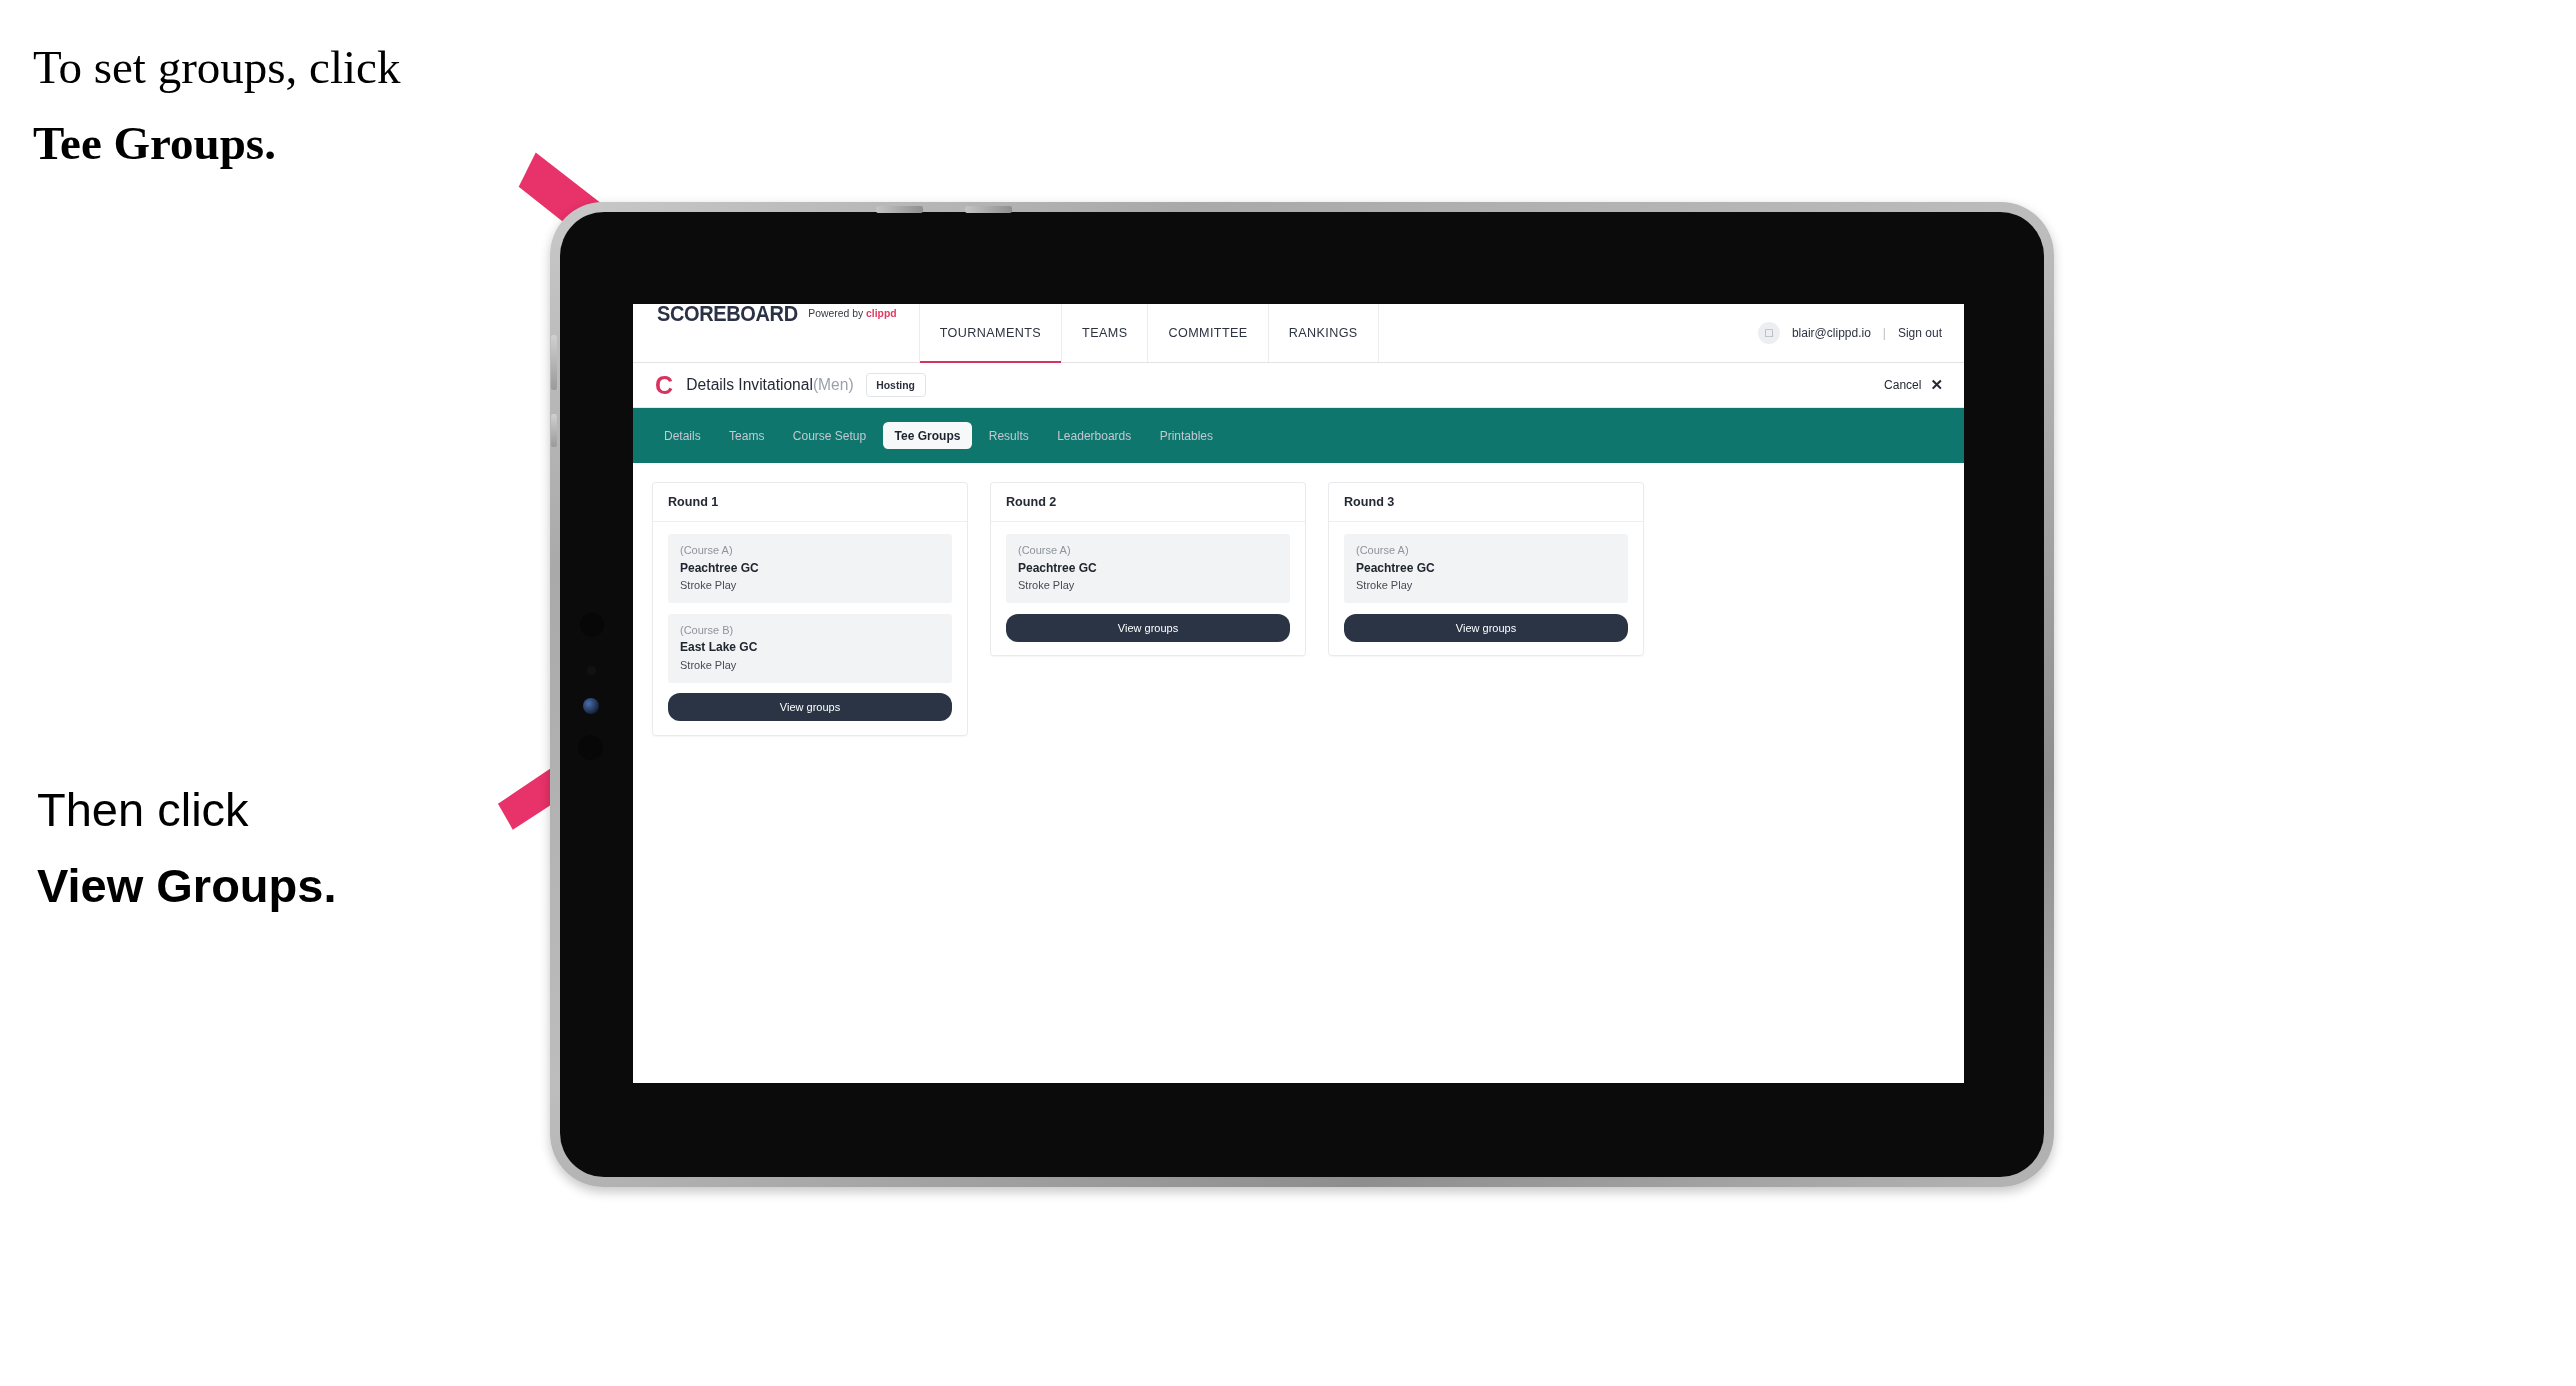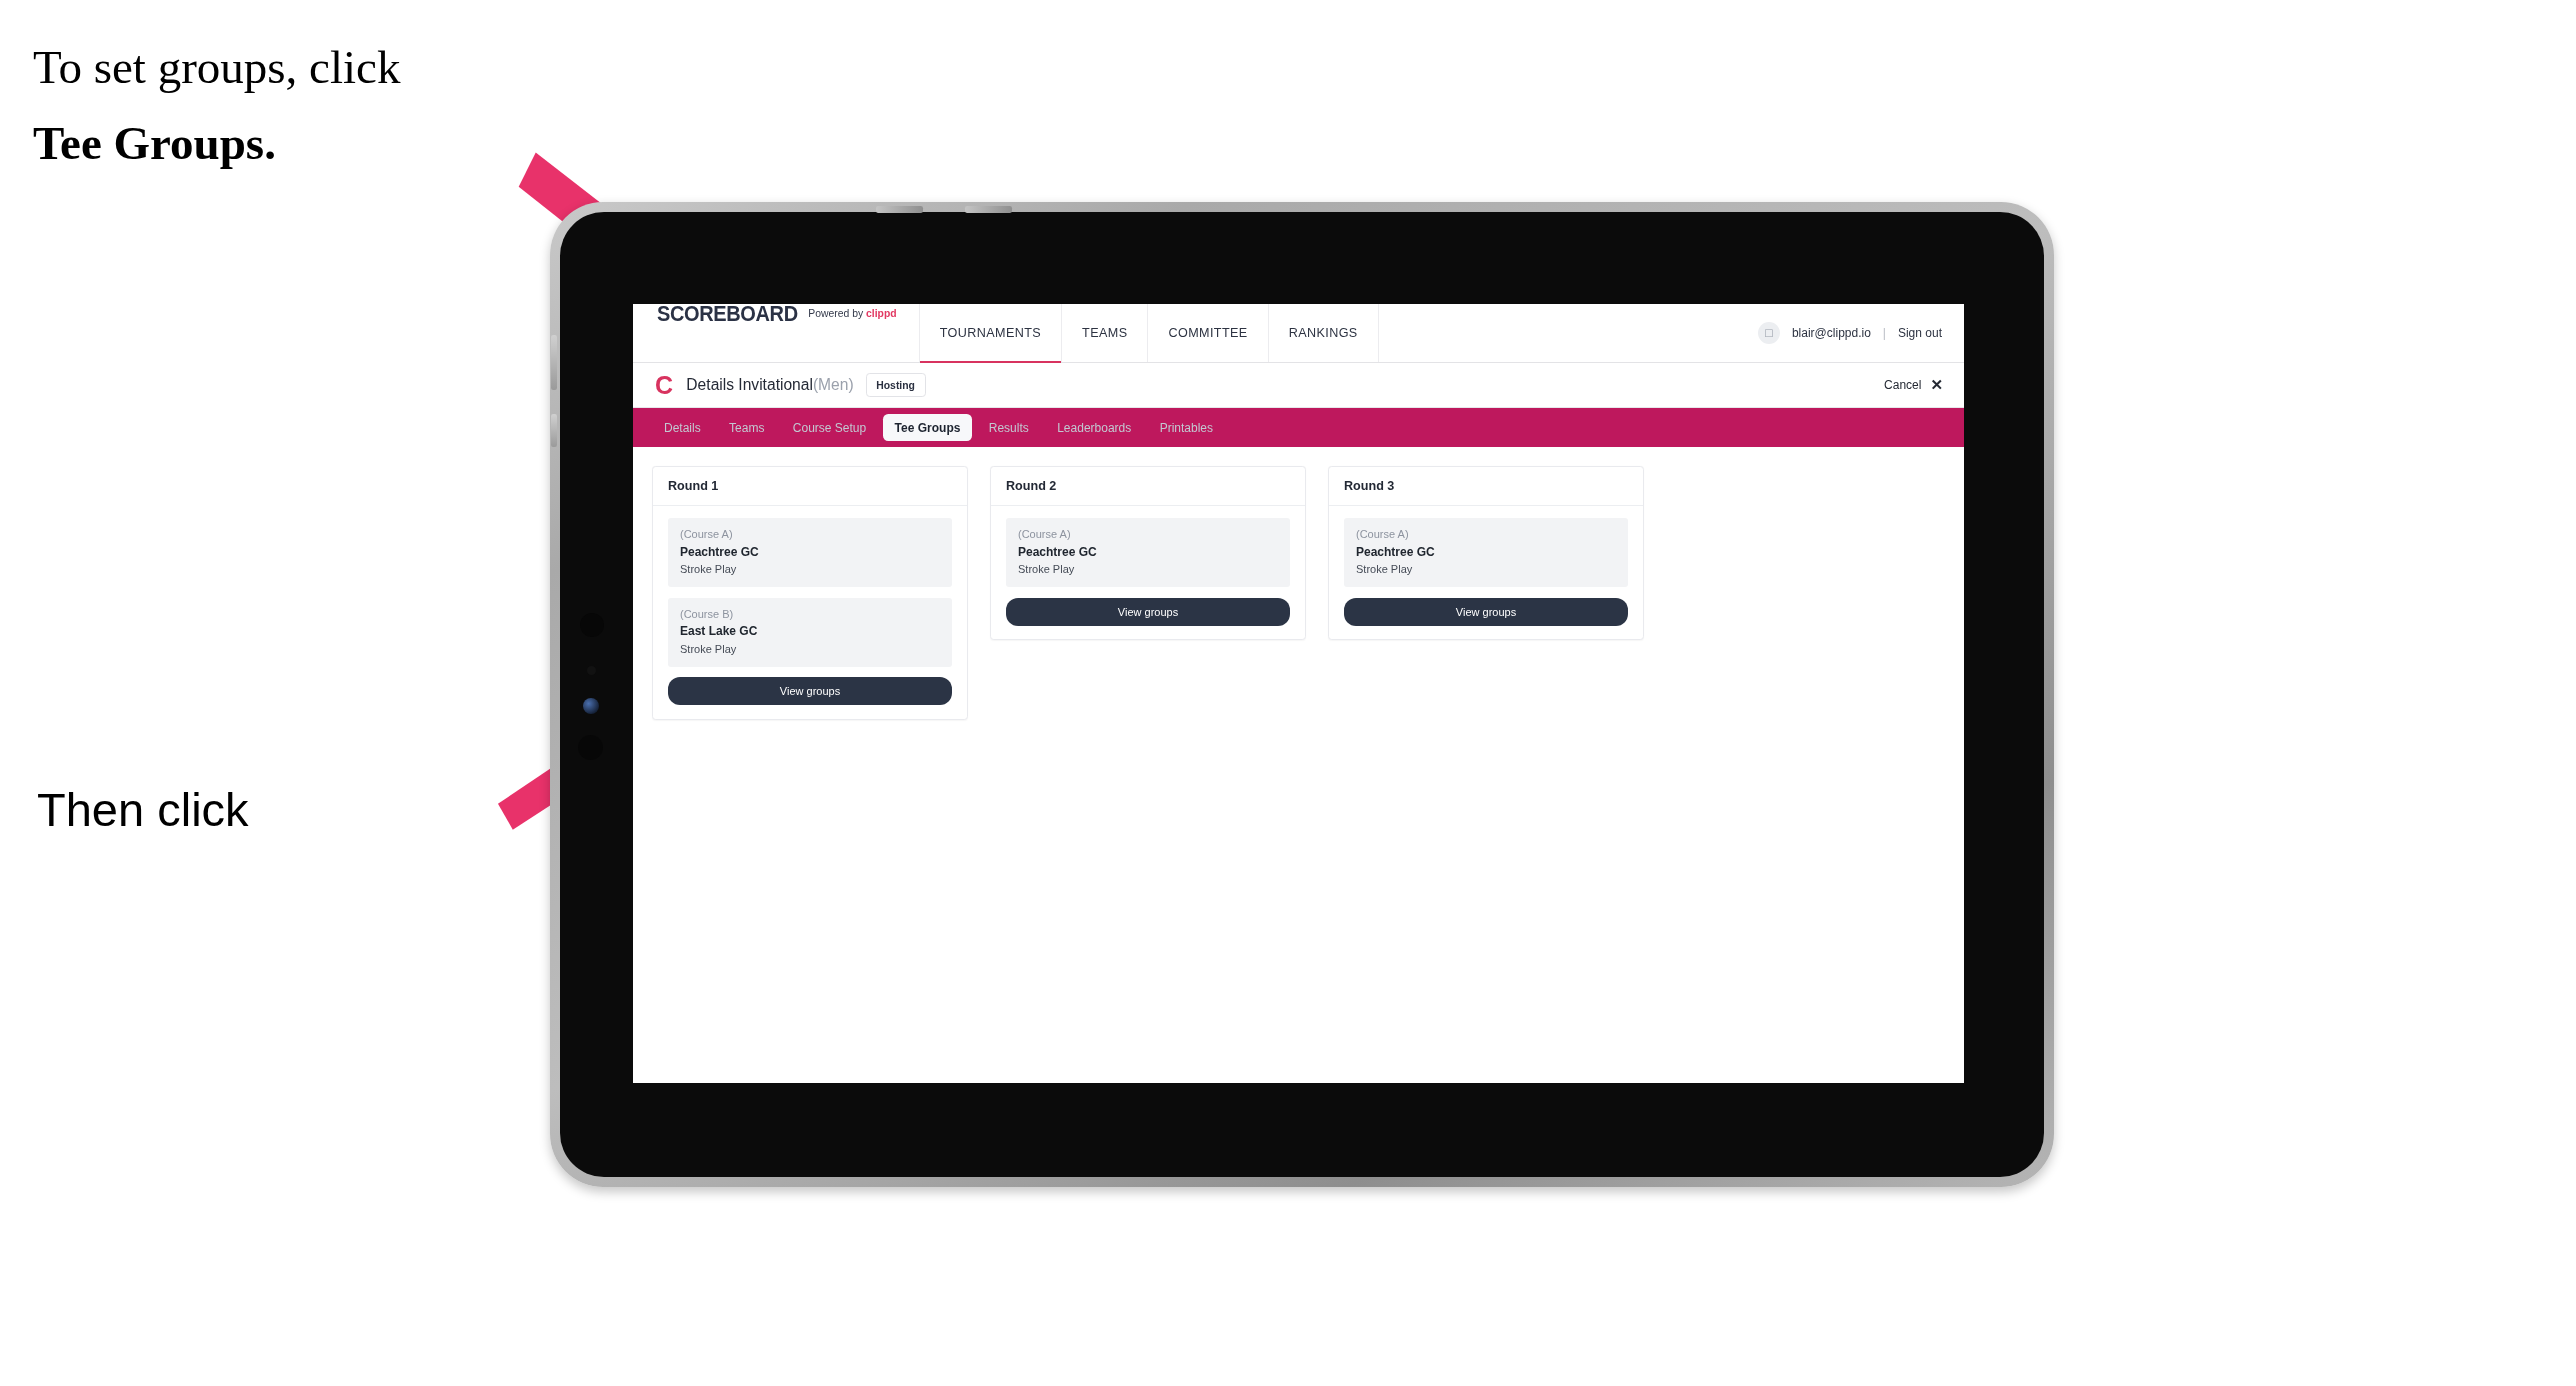--- a/index.html
+++ b/index.html
@@ -196,25 +196,25 @@
     align-items: center;
     gap: 9px;
     font-size: 12px;
     color: #242933;
     cursor: pointer;
   }
   .tour-right .x { font-size: 15px; font-weight: 600; }
 
   
   .tabbar {
-    background: #be185d;
+    background: #0f766e;
     height: 39px;
     display: flex;
     align-items: center;
-    padding: 0 19px;
+    padding: 8px 19px;
     gap: 4.4px;
     flex: none;
   }
   .tab {
     font-size: 12px;
     color: #c3c8d2;
     padding: 6.7px 12px;
     border-radius: 5.2px;
     cursor: pointer;
     white-space: nowrap;
@@ -277,20 +277,21 @@
 </head>
 <body>
 
 <div class="caption" id="caption-top">
   <span class="line1">To set groups, click</span>
   <span class="line2">Tee Groups.</span>
 </div>
 
 <div class="caption" id="caption-bottom">
   <span class="line1">Then click</span>
+  <span class="line2">View Groups.</span>
 </div>
 
 <svg class="arrow-svg" id="arrow-top" style="left:0px; top:0px;" width="2576" height="1386" viewBox="0 0 3477 1871">
   <g fill="#e8326a">
     <polygon points="723,206 1098,497 1070,545 700,252"></polygon>
     <polygon points="1165,551 1048,466 1098,563 1015,545"></polygon>
   </g>
 </svg>
 
 <svg class="arrow-svg" id="arrow-bottom" style="left:0px; top:0px;" width="2576" height="1386" viewBox="0 0 3477 1871">

